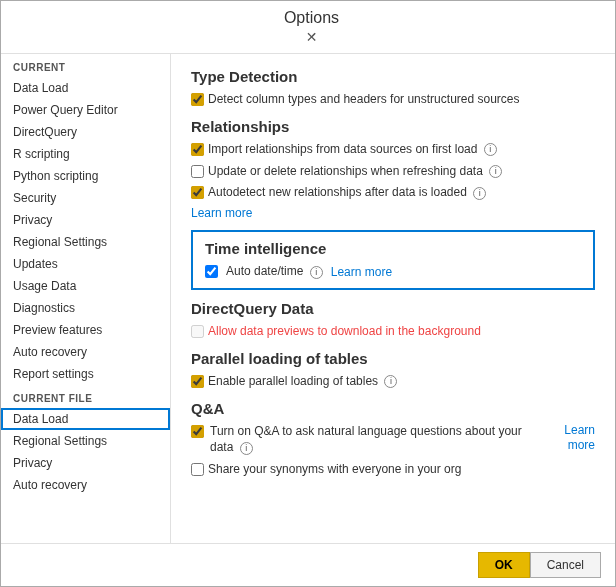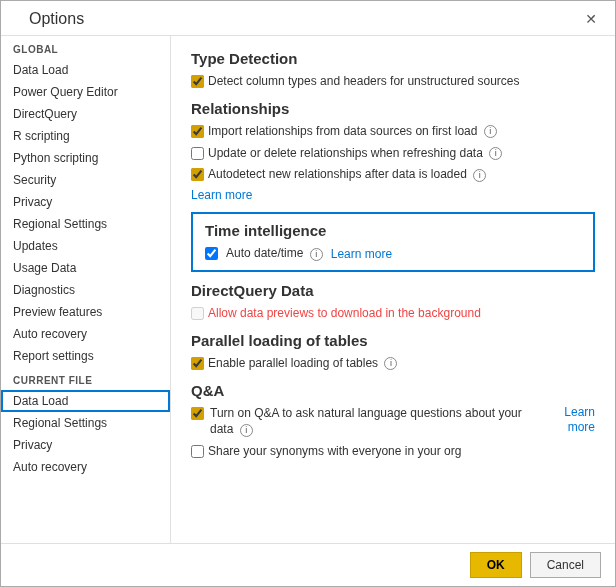--- a/index.html
+++ b/index.html
@@ -19,22 +19,23 @@
       border: 1px solid #aaa;
       box-shadow: 2px 2px 8px rgba(0,0,0,0.3);
       display: flex;
       flex-direction: column;
       position: relative;
     }
     .title-bar {
       display: flex;
       align-items: center;
       justify-content: space-between;
-      padding: 8px 12px 6px 28px;
+      padding: 8px 12px 6px 19px;
       border-bottom: 1px solid #e0e0e0;
+      flex-direction: column;
     }
     .title-bar-title {
       font-size: 16px;
       font-weight: 400;
       color: #333;
     }
     .close-btn {
       cursor: pointer;
       font-size: 14px;
       color: #555;
@@ -148,21 +149,20 @@
       display: flex;
       align-items: center;
       gap: 8px;
     }
     .dialog-footer {
       display: flex;
       justify-content: flex-end;
       align-items: center;
       padding: 8px 14px;
       border-top: 1px solid #e0e0e0;
-      gap: 8px;
     }
     .btn {
       padding: 5px 16px;
       font-size: 12px;
       cursor: pointer;
       border: 1px solid #aaa;
       background: #f4f4f4;
       color: #333;
     }
     .btn-ok {
@@ -194,21 +194,21 @@
 
   <div class="title-bar">
     <span class="title-bar-title">Options</span>
     <button class="close-btn">✕</button>
   </div>
 
   <div class="dialog-body">
 
     <div class="sidebar">
       <div class="sidebar-scroll">
-        <div class="section-label">GLOBAL</div>
+        <div class="section-label">CURRENT</div>
         <div class="nav-item">Data Load</div>
         <div class="nav-item">Power Query Editor</div>
         <div class="nav-item">DirectQuery</div>
         <div class="nav-item">R scripting</div>
         <div class="nav-item">Python scripting</div>
         <div class="nav-item">Security</div>
         <div class="nav-item">Privacy</div>
         <div class="nav-item">Regional Settings</div>
         <div class="nav-item">Updates</div>
         <div class="nav-item">Usage Data</div>

